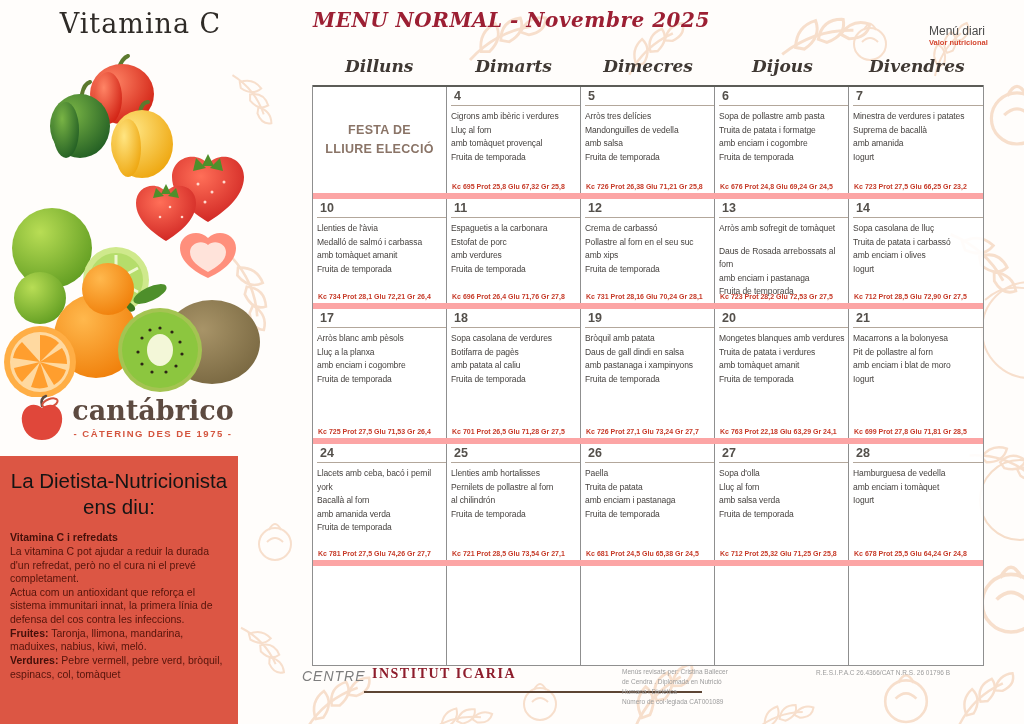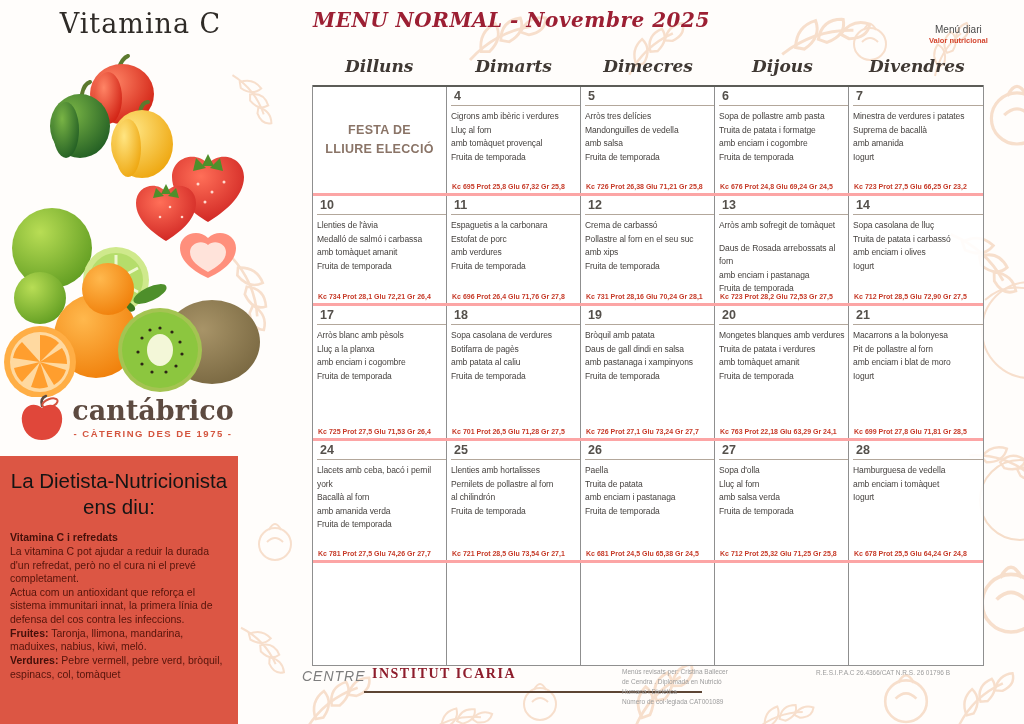--- a/index.html
+++ b/index.html
@@ -24,31 +24,31 @@
   .diet-box { left:0; top:456px; width:238px; height:268px; background:#dc5644; padding:12px 10px 8px 10px; }
   .diet-title { font-size:20.5px; color:#141414; text-align:center; line-height:1.25; }
   .diet-body { margin-top:12px; font-size:10.5px; line-height:1.3; color:#55140b; }
   .diet-lead { font-weight:bold; color:#45100a; }
   .diet-label { font-weight:bold; color:#45100a; }
 
   
   .menu-title { left:313px; top:8px; font-family:"DejaVu Serif", serif; font-style:italic; font-weight:bold;
     font-size:20px; color:#9c1f33; letter-spacing:0.5px; }
   .legend { left:929px; top:24px; line-height:1.2; }
-  .legend-title { font-size:10px; color:#4a4a4a;text-align:center; }
+  .legend-title { font-size:12px; color:#4a4a4a; }
   .legend-sub { font-size:7.5px; color:#d4452e; font-weight:bold; }
 
   .day-headers { left:312px; top:56px; width:672px; display:grid; grid-template-columns:repeat(5,1fr); }
   .day-header { text-align:center; font-family:"DejaVu Serif", serif; font-style:italic; font-weight:bold;
     font-size:17px; color:#3f3833; }
 
   
   .cal-grid { left:312px; top:85px; width:672px; border-left:1px solid #8f8f8f; border-right:1px solid #8f8f8f;
     border-bottom:1px solid #8f8f8f; background:rgba(255,255,255,0.9); }
-  .cal-row { display:grid; grid-template-columns:repeat(5,1fr); border-top:3px solid #fca5a5; }
+  .cal-row { display:grid; grid-template-columns:repeat(5,1fr); border-top:6px solid #fca5a5; }
   .cal-row.wk0 { height:108px; border-top:2px solid #5c5c57; }
   .cal-row.wk1 { height:110px; }
   .cal-row.wk2 { height:135px; }
   .cal-row.wk3 { height:122px; }
   .cal-row.wk4 { height:105px; }
   .cell { position:relative; border-right:1px solid #8f8f8f; padding:1px 0 2px 4px; overflow:hidden; }
   .cell:last-child { border-right:none; }
   .date-band { border-bottom:1px solid #b3a79b; padding:1px 0 1px 3px; font-size:12.5px; font-weight:bold;
     color:#54504b; height:18px; margin-right:0; }
   .lines { margin-top:4px; font-size:8.5px; letter-spacing:-0.1px; color:#474340; line-height:1.6; padding-right:1px; }

